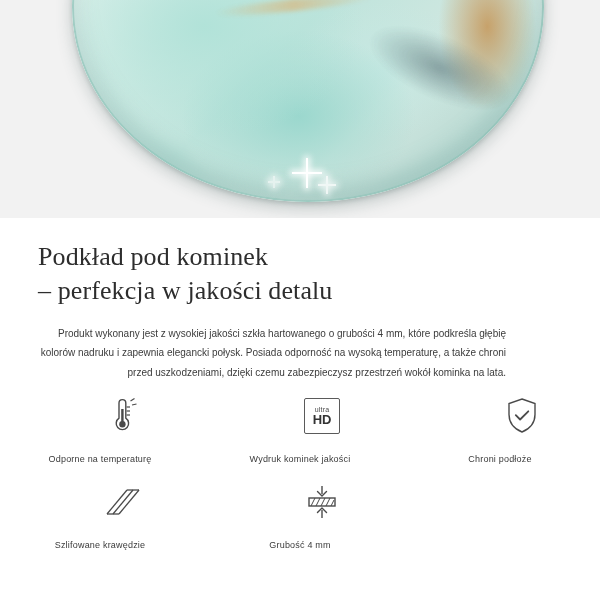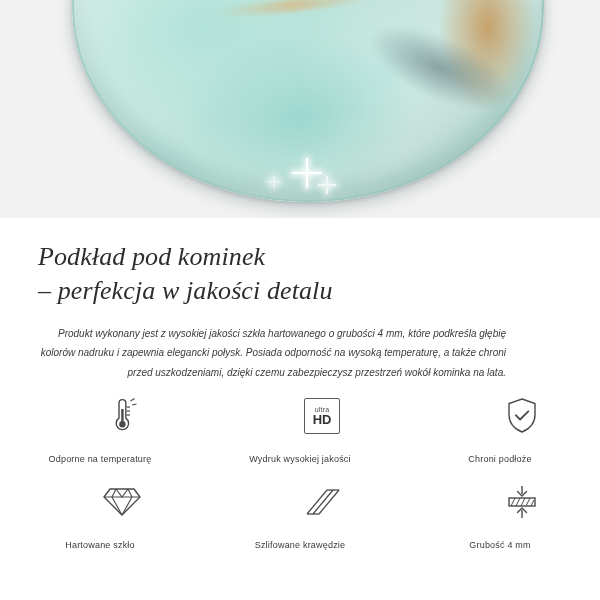--- a/index.html
+++ b/index.html
@@ -117,21 +117,20 @@
   .sparkle.s1 { left: 292px; top: 158px; width: 30px; height: 30px; }
   .sparkle.s2 { left: 318px; top: 176px; width: 18px; height: 18px; opacity: 0.8; }
   .sparkle.s3 { left: 268px; top: 176px; width: 12px; height: 12px; opacity: 0.65; }
 
   
   .content {
     position: absolute;
     left: 0;
     top: 218px;
     width: 540px;
-    font-style: italic;
   }
   .headline {
     margin: 0;
     padding: 22px 38px 0 38px;
     font-family: "Liberation Serif", serif;
     font-size: 26px;
     line-height: 1.30;
     font-weight: 400;
     color: #2d2d2d;
     letter-spacing: 0.1px;
@@ -246,45 +245,33 @@
       <div class="caption">Odporne na temperaturę</div>
     </div>
 
     <div class="feature">
       <div class="icon-wrap">
         <div class="ultrahd">
           <span class="u-top">ultra</span>
           <span class="u-bot">HD</span>
         </div>
       </div>
-      <div class="caption">Wydruk wysokiej jakości</div>
+      <div class="caption">Wydruk kominek jakości</div>
     </div>
 
     <div class="feature">
       <div class="icon-wrap">
         <svg width="36" height="40" viewBox="0 0 36 40" fill="none">
           <path d="M18 3l13 4.5v11c0 8.2-5.6 14.4-13 17.5C10.6 32.9 5 26.7 5 18.5v-11L18 3z" stroke="#4a4a4a" stroke-width="1.4" fill="none"></path>
           <path d="M11.8 19.2l4.3 4.3 8.2-8.2" stroke="#4a4a4a" stroke-width="1.8" fill="none" stroke-linecap="round" stroke-linejoin="round"></path>
         </svg>
       </div>
       <div class="caption">Chroni podłoże</div>
     </div>
 
-    <div class="feature">
-      <div class="icon-wrap">
-        <svg width="40" height="34" viewBox="0 0 40 34" fill="none">
-          <path d="M8 4h24l6 8-18 18L2 12l6-8z" stroke="#4a4a4a" stroke-width="1.4" fill="none" stroke-linejoin="round"></path>
-          <path d="M2 12h36" stroke="#4a4a4a" stroke-width="1.1"></path>
-          <path d="M14 4l-4 8 10 18" stroke="#4a4a4a" stroke-width="1.1" fill="none"></path>
-          <path d="M26 4l4 8-10 18" stroke="#4a4a4a" stroke-width="1.1" fill="none"></path>
-          <path d="M14 4l6 8 6-8" stroke="#4a4a4a" stroke-width="1.1" fill="none"></path>
-        </svg>
-      </div>
-      <div class="caption">Hartowane szkło</div>
-    </div>
 
     <div class="feature">
       <div class="icon-wrap">
         <svg width="38" height="32" viewBox="0 0 38 32" fill="none">
           <path d="M4 28L24 4" stroke="#4a4a4a" stroke-width="1.3"></path>
           <path d="M10 28L30 4" stroke="#4a4a4a" stroke-width="1.3"></path>
           <path d="M16 28L36 4" stroke="#4a4a4a" stroke-width="1.3"></path>
           <path d="M4 28h12" stroke="#4a4a4a" stroke-width="1.3"></path>
           <path d="M24 4h12" stroke="#4a4a4a" stroke-width="1.3"></path>
         </svg>

